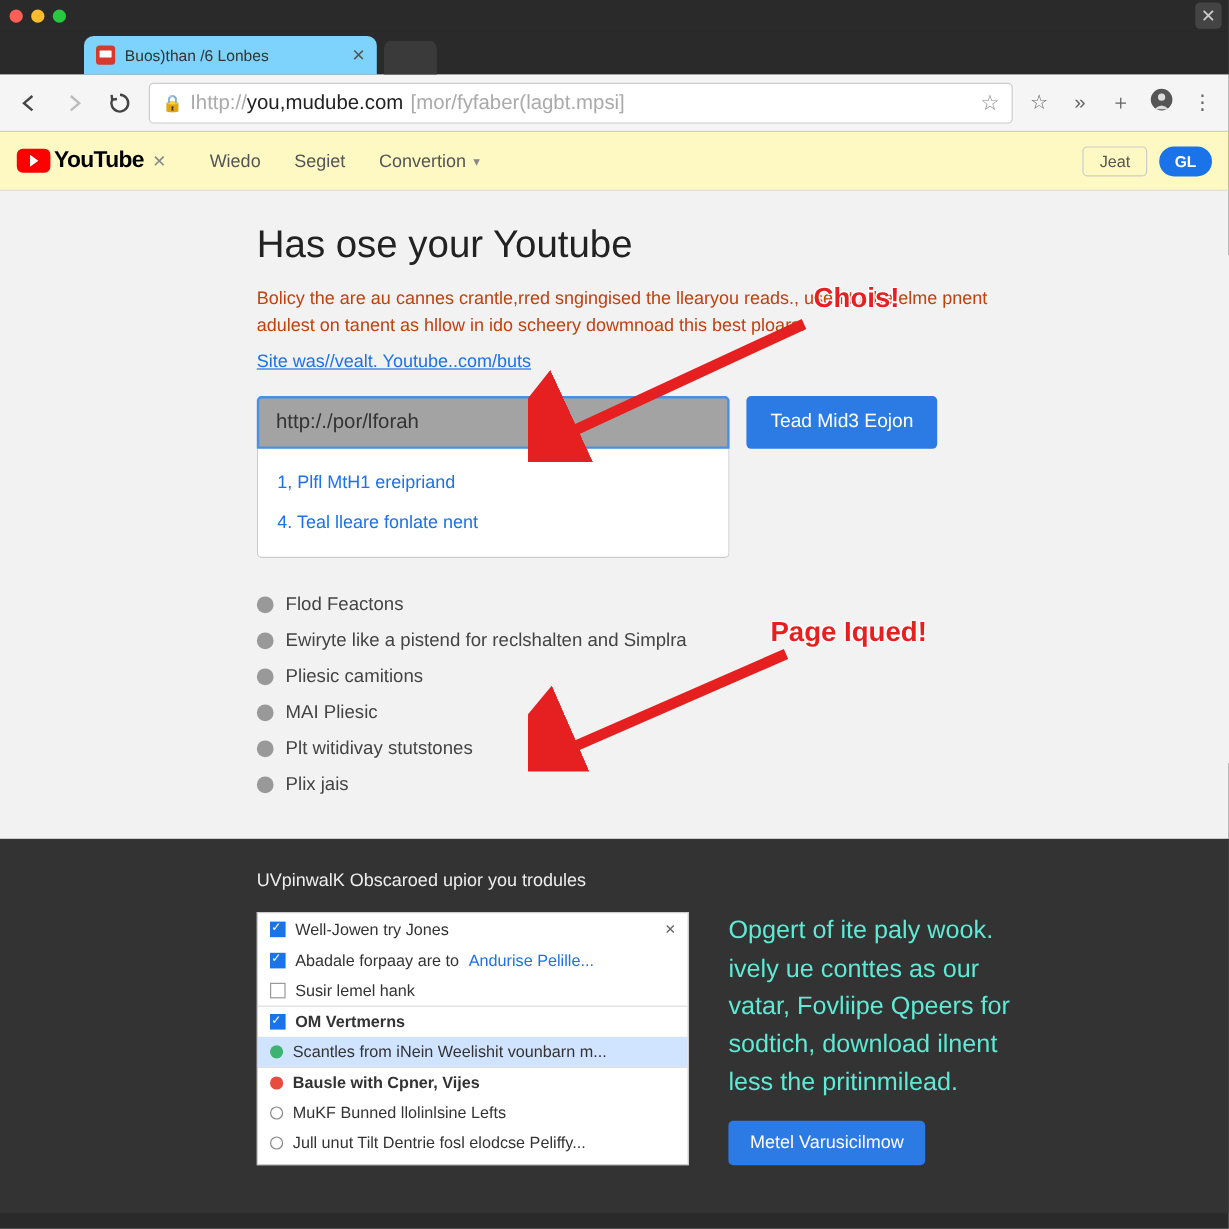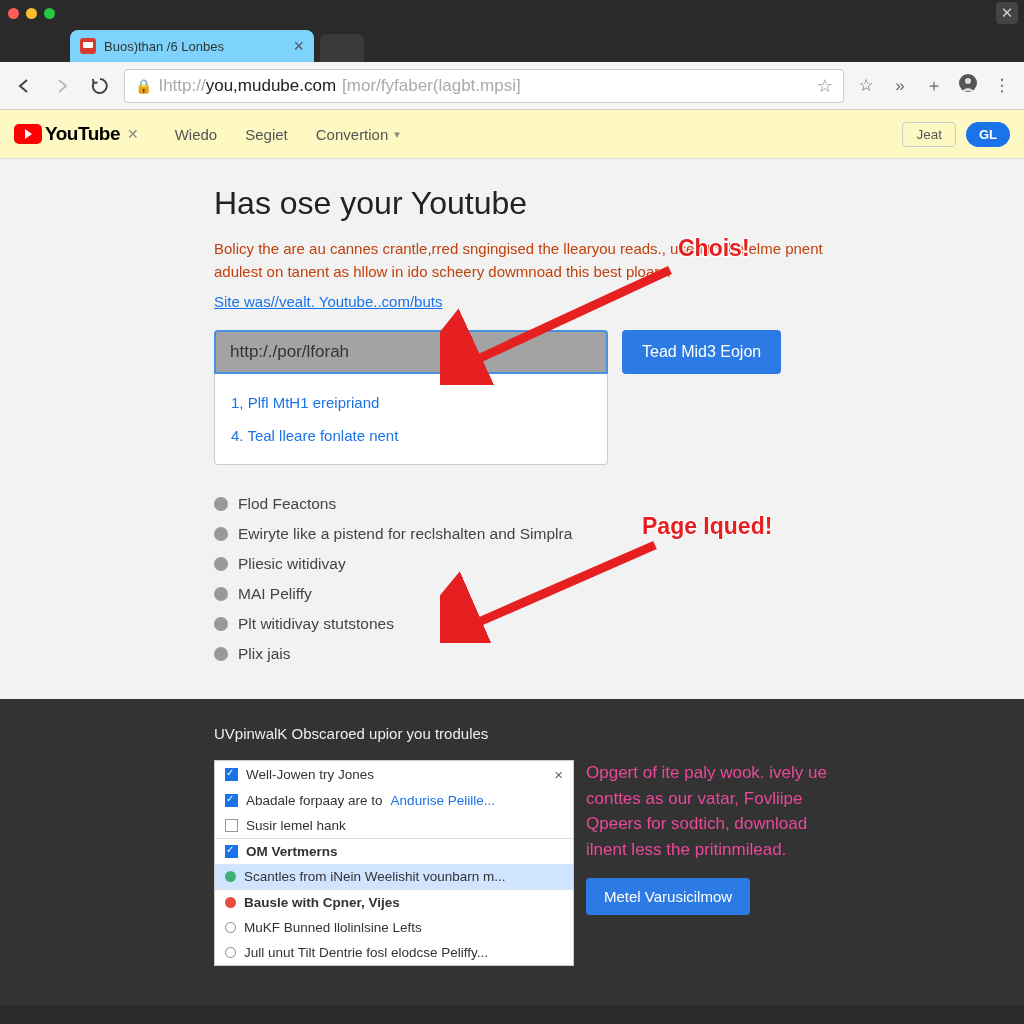--- a/index.html
+++ b/index.html
@@ -67,35 +67,35 @@
 .bullet { width: 14px; height: 14px; border-radius: 50%; background: #999; flex-shrink: 0; }
 
 
 .annotation { position: absolute; color: #e62020; font-weight: bold; font-size: 23px; text-shadow: 1px 1px 0 #fff, -1px -1px 0 #fff, 1px -1px 0 #fff, -1px 1px 0 #fff; }
 .arrow-svg { position: absolute; pointer-events: none; }
 
 
 .bottom { background: #333; padding: 26px 0 40px 0; }
 .bottom-inner { width: 780px; margin-left: 214px; }
 .bottom h2 { font-size: 15px; color: #eee; font-weight: normal; margin-bottom: 18px; }
-.bottom-cols { display: flex; gap: 12px; }
+.bottom-cols { display: flex; gap: 33px; }
 .panel { background: #fff; border: 1px solid #ccc; width: 360px; font-size: 13.5px; }
 .panel-row { display: flex; align-items: center; gap: 8px; padding: 5px 10px; color: #333; }
 .panel-row.hl { background: #d0e4ff; }
 .panel-close { margin-left: auto; color: #666; font-size: 15px; }
 .chk { width: 13px; height: 13px; background: #1a73e8; position: relative; flex-shrink: 0; }
 .chk::after { content: '✓'; position: absolute; color: #fff; font-size: 10px; left: 1px; top: -1px; }
 .chk-empty { width: 13px; height: 13px; border: 1px solid #999; background: #fff; flex-shrink: 0; }
 .row-circle { width: 11px; height: 11px; border-radius: 50%; border: 1px solid #888; flex-shrink: 0; }
 .row-circle.green { background: #3cb371; border: none; }
 .row-circle.red { background: #e74c3c; border: none; }
 .panel-link { color: #1a73e8; }
 .panel-bold { font-weight: bold; }
 .sep { border-top: 1px solid #ddd; }
-.side-text { color: #ec4899; font-size: 17px; line-height: 1.5; width: 250px; }
+.side-text { color: #5eead4; font-size: 21px; line-height: 1.5; width: 250px; }
 .side-btn { background: #2c7be5; color: #fff; border: none; padding: 10px 18px; border-radius: 4px; font-size: 15px; margin-top: 16px; }
 </style>
 </head>
 <body>
 
 <div class="titlebar">
   <div class="traffic-lights">
     <div class="dot dot-red"></div>
     <div class="dot dot-yellow"></div>
     <div class="dot dot-green"></div>
@@ -188,25 +188,25 @@
       <div class="option-item">
           <span class="bullet"></span>
           <span>Flod Feactons</span>
         </div>
       <div class="option-item">
           <span class="bullet"></span>
           <span>Ewiryte like a pistend for reclshalten and Simplra</span>
         </div>
       <div class="option-item">
           <span class="bullet"></span>
-          <span>Pliesic witidivay</span>
-        </div>
-      <div class="option-item">
-          <span class="bullet"></span>
-          <span>MAI Peliffy</span>
+          <span>Pliesic camitions</span>
+        </div>
+      <div class="option-item">
+          <span class="bullet"></span>
+          <span>MAI Pliesic</span>
         </div>
       <div class="option-item">
           <span class="bullet"></span>
           <span>Plt witidivay stutstones</span>
         </div>
       <div class="option-item">
           <span class="bullet"></span>
           <span>Plix jais</span>
         </div>
     </div>

